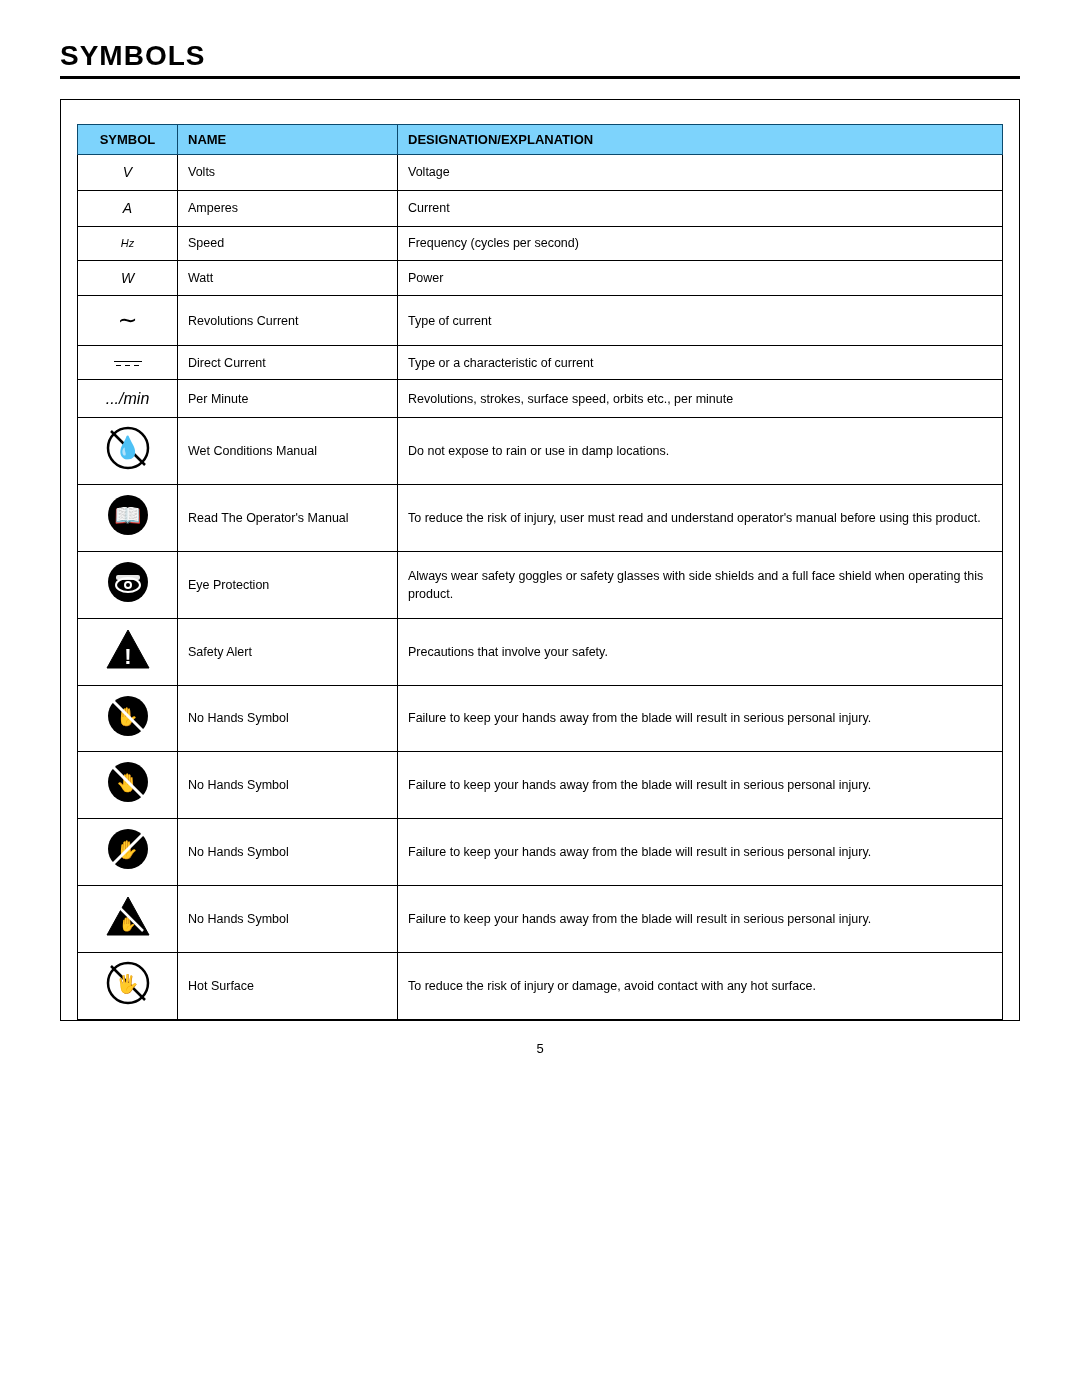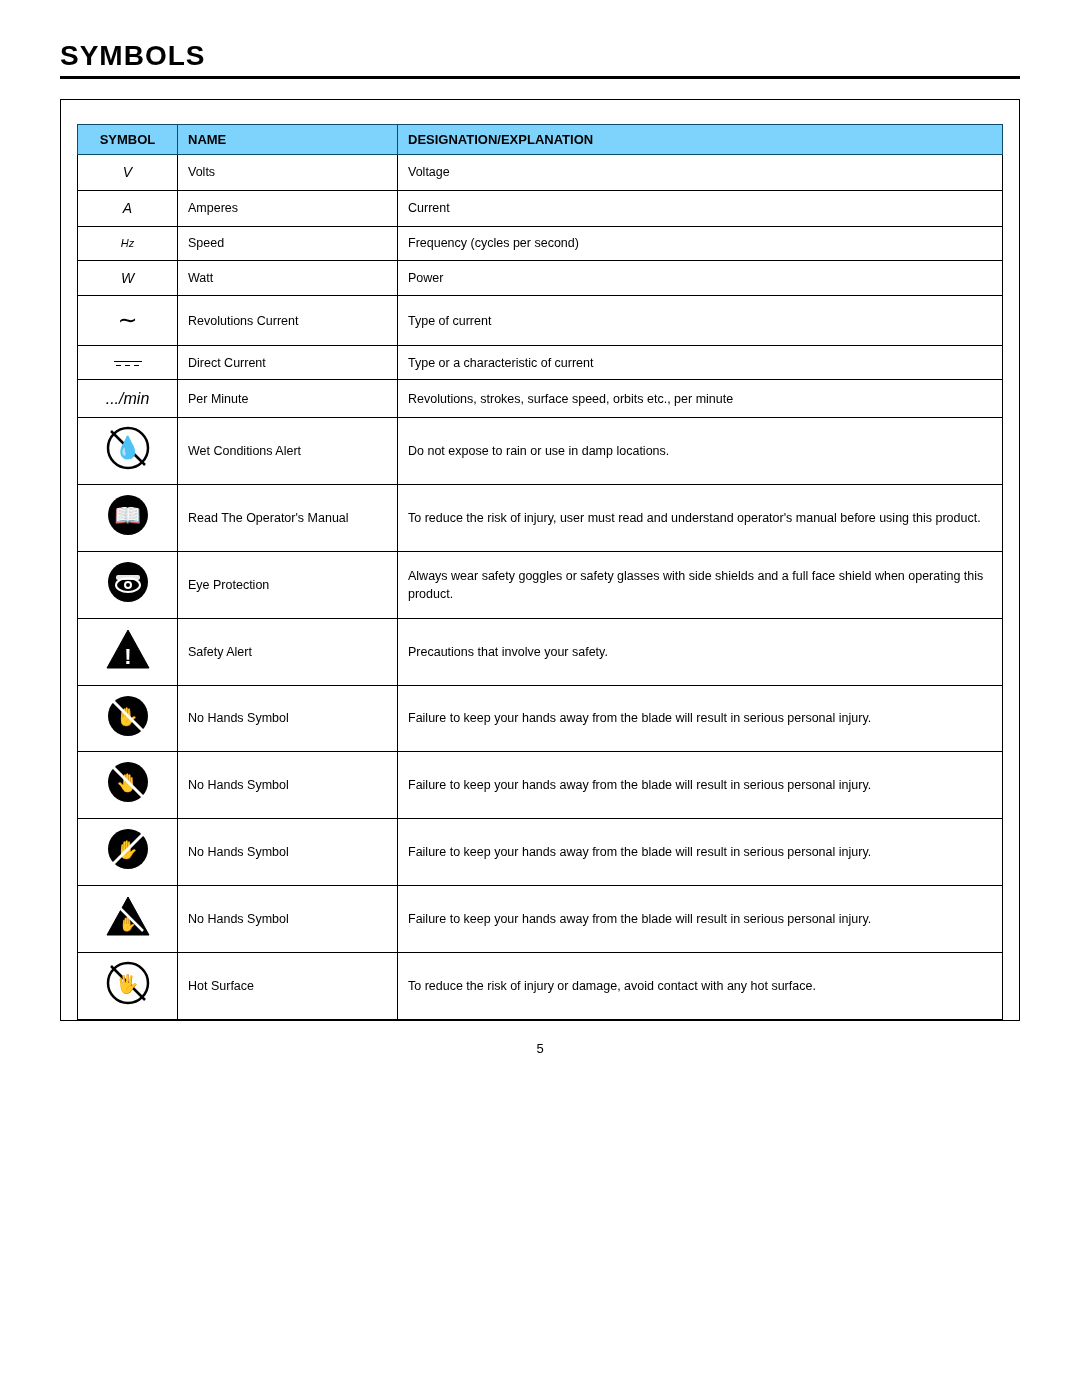--- a/index.html
+++ b/index.html
@@ -131,21 +131,21 @@
           <td><span style="font-size:16px;font-style:italic;">.../min</span></td>
           <td>Per Minute</td>
           <td>Revolutions, strokes, surface speed, orbits etc., per minute</td>
         </tr>
         <tr>
           <td><svg width="46" height="46" viewBox="0 0 46 46" xmlns="http://www.w3.org/2000/svg">
         <circle cx="23" cy="23" r="20" fill="none" stroke="#000" stroke-width="2.5"></circle>
         <line x1="6" y1="6" x2="40" y2="40" stroke="#000" stroke-width="2.5"></line>
         <text x="23" y="30" text-anchor="middle" font-size="22" fill="#000">💧</text>
       </svg></td>
-          <td>Wet Conditions Alert</td>
+          <td>Wet Conditions Manual</td>
           <td>Do not expose to rain or use in damp locations.</td>
         </tr>
         <tr>
           <td><svg width="46" height="46" viewBox="0 0 46 46" xmlns="http://www.w3.org/2000/svg">
         <circle cx="23" cy="23" r="20" fill="#000"></circle>
         <text x="23" y="31" text-anchor="middle" font-size="22" fill="#fff">📖</text>
       </svg></td>
           <td>Read The Operator's Manual</td>
           <td>To reduce the risk of injury, user must read and understand operator's manual before using this product.</td>
         </tr>

